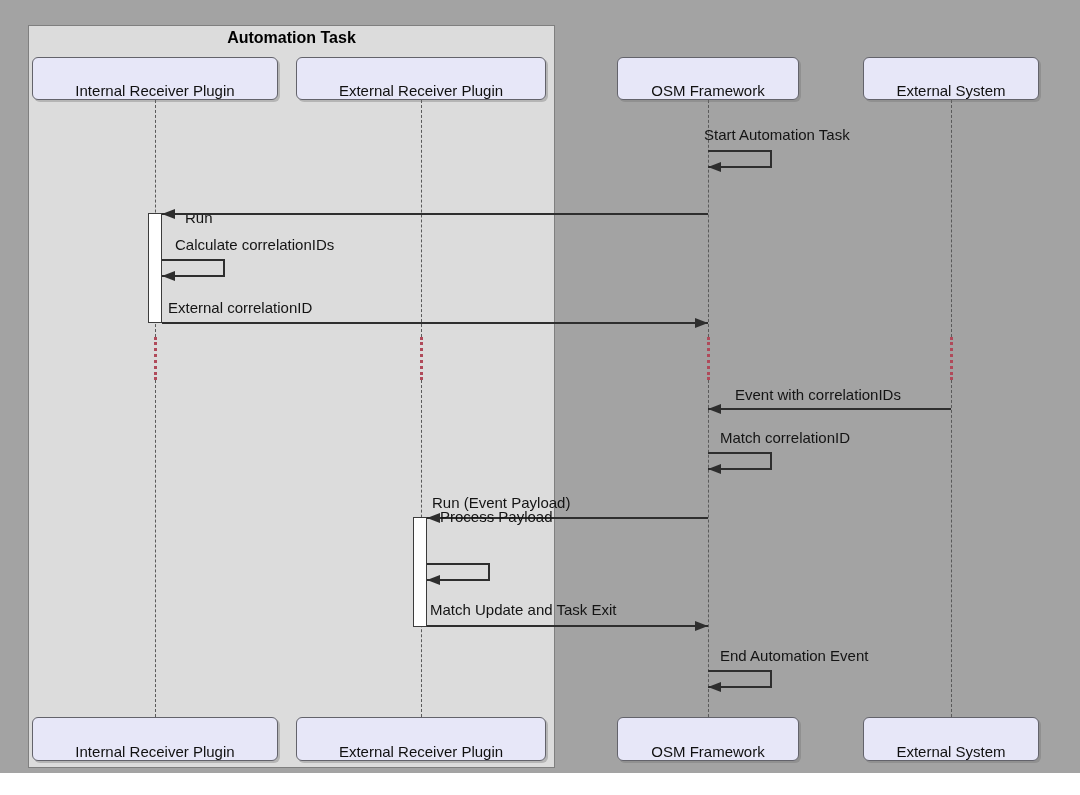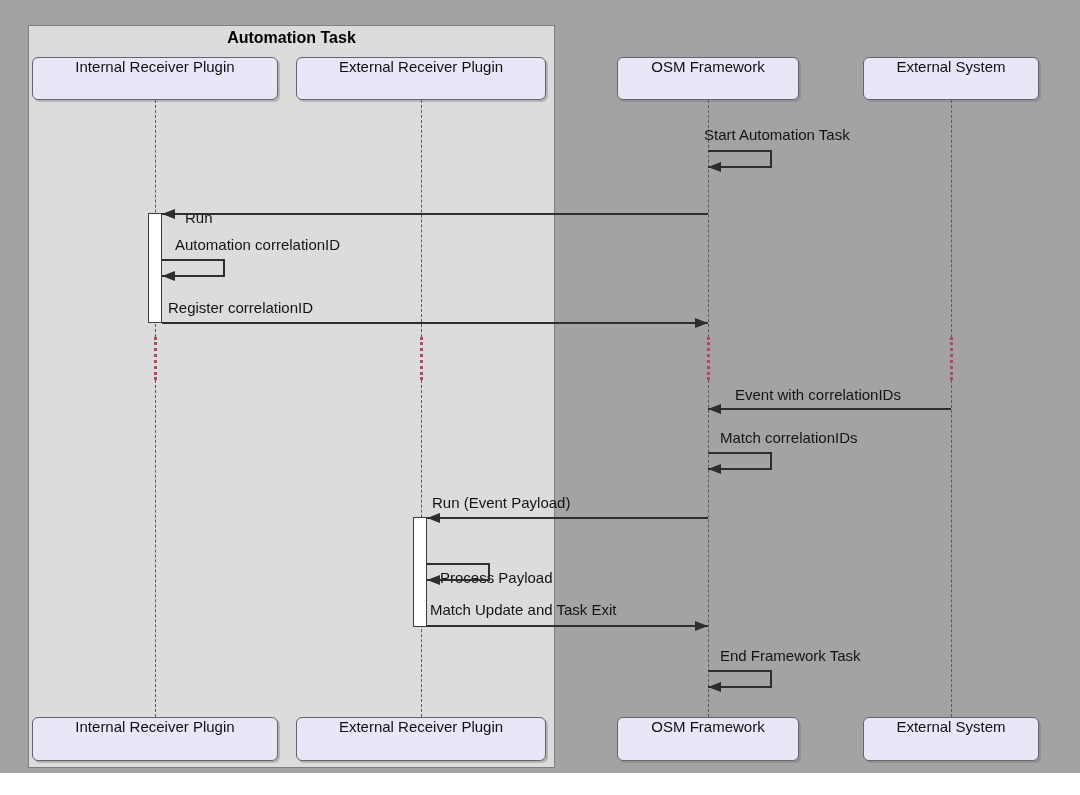--- a/index.html
+++ b/index.html
@@ -11,21 +11,21 @@
     position:absolute; left:28px; top:25px; width:527px; height:743px;
     background:var(--frame-fill); border:1.5px solid var(--frame-border);
     box-sizing:border-box;
   }
   .frame-title {
     position:absolute; left:28px; top:29px; width:527px; text-align:center;
     font-size:16px; font-weight:bold; color:#000;
   }
   .pbox {
     position:absolute; height:43px; box-sizing:border-box;
-    display:flex; align-items:flex-start; justify-content:center;
+    display:flex; align-items:flex-end; justify-content:center;
     background:var(--participant-fill); border:1.5px solid var(--participant-border);
     border-radius:6px; font-size:15px; color:#101010;
     box-shadow:2px 2px 0 rgba(110,110,110,0.35);
     white-space:nowrap;
   }
   .lifeline { position:absolute; width:0; border-left:1px dashed var(--lifeline); }
   .delay    { position:absolute; width:0; border-left:3px dotted var(--delay); }
   .activation {
     position:absolute; width:14px; height:110px; box-sizing:border-box;
     background:#ffffff; border:1.5px solid #3c3c3c;
@@ -82,49 +82,49 @@
   <div class="activation" style="left:413px; top:517px"></div>
 
   <div class="mlabel" style="left:704px; top:126px">Start Automation Task</div>
   <div class="loop" style="left:708px; top:150px; width:64px"></div>
   <div class="ah-left" style="left:708px; top:162px"></div>
 
   <div class="mlabel" style="left:185px; top:209px">Run</div>
   <div class="mline" style="left:162px; top:213px; width:546px"></div>
   <div class="ah-left" style="left:162px; top:209px"></div>
 
-  <div class="mlabel" style="left:175px; top:236px">Automation correlationID</div>
+  <div class="mlabel" style="left:175px; top:236px">Calculate correlationIDs</div>
   <div class="loop" style="left:162px; top:259px; width:63px"></div>
   <div class="ah-left" style="left:162px; top:271px"></div>
 
-  <div class="mlabel" style="left:168px; top:299px">Register correlationID</div>
+  <div class="mlabel" style="left:168px; top:299px">External correlationID</div>
   <div class="mline" style="left:162px; top:322px; width:546px"></div>
   <div class="ah-right" style="left:695px; top:318px"></div>
 
   <div class="mlabel" style="left:735px; top:386px">Event with correlationIDs</div>
   <div class="mline" style="left:708px; top:408px; width:243px"></div>
   <div class="ah-left" style="left:708px; top:404px"></div>
 
-  <div class="mlabel" style="left:720px; top:429px">Match correlationIDs</div>
+  <div class="mlabel" style="left:720px; top:429px">Match correlationID</div>
   <div class="loop" style="left:708px; top:452px; width:64px"></div>
   <div class="ah-left" style="left:708px; top:464px"></div>
 
   <div class="mlabel" style="left:432px; top:494px">Run (Event Payload)</div>
   <div class="mline" style="left:427px; top:517px; width:281px"></div>
   <div class="ah-left" style="left:427px; top:513px"></div>
 
-  <div class="mlabel" style="left:440px; top:569px">Process Payload</div>
+  <div class="mlabel" style="left:440px; top:508px">Process Payload</div>
   <div class="loop" style="left:427px; top:563px; width:63px"></div>
   <div class="ah-left" style="left:427px; top:575px"></div>
 
   <div class="mlabel" style="left:430px; top:601px">Match Update and Task Exit</div>
   <div class="mline" style="left:427px; top:625px; width:281px"></div>
   <div class="ah-right" style="left:695px; top:621px"></div>
 
-  <div class="mlabel" style="left:720px; top:647px">End Framework Task</div>
+  <div class="mlabel" style="left:720px; top:647px">End Automation Event</div>
   <div class="loop" style="left:708px; top:670px; width:64px"></div>
   <div class="ah-left" style="left:708px; top:682px"></div>
 
   <div class="pbox" style="left:32px;  top:717px; width:246px; height:44px">
       <span>Internal Receiver Plugin</span>
     </div>
   <div class="pbox" style="left:296px; top:717px; width:250px; height:44px">
       <span>External Receiver Plugin</span>
     </div>
   <div class="pbox" style="left:617px; top:717px; width:182px; height:44px">

